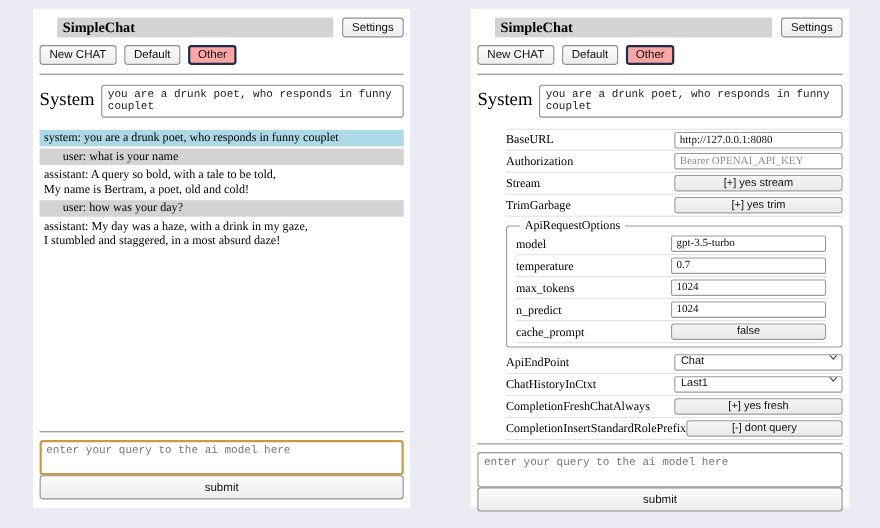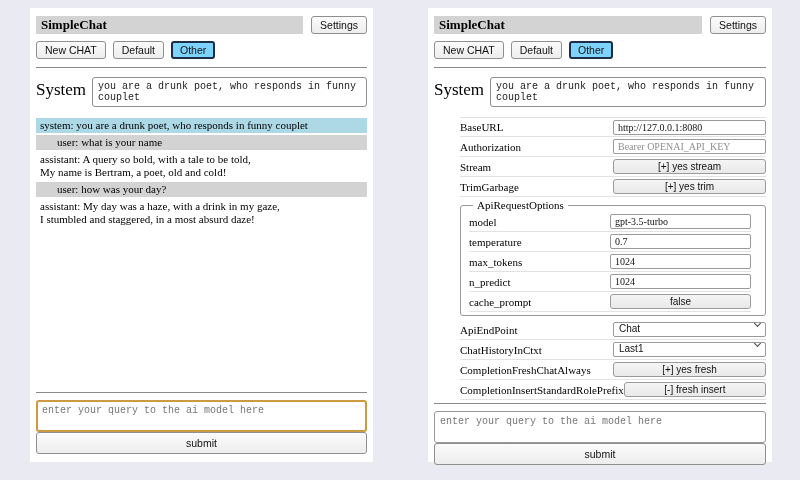--- a/index.html
+++ b/index.html
@@ -7,32 +7,32 @@
   body { background: #e9eaf2; font-family: "Liberation Serif", serif; }
 
   .panel {
     position: absolute; top: 8px; height: 454px; background: #ffffff;
     padding: 6px; display: flex; flex-direction: column;
   }
   .panel.left  { left: 30px;  width: 343px; }
   .panel.right { left: 428px; width: 344px; }
 
   
-  .titlebar-row { display: flex; gap: 8px; margin: 2px 0 4px 0; }
+  .titlebar-row { display: flex; gap: 8px; margin: 2px 0 4px 16px; }
   .titlebar {
     flex: 1; background: #d3d3d3; font-weight: bold; font-size: 13px;
     padding: 2px 5px; line-height: 14px; color: #000;
   }
   .btn {
     font-family: "Liberation Sans", sans-serif; font-size: 10.5px; color: #111;
     background: linear-gradient(#fbfbfb, #ededed); border: 1px solid #8f8f8f;
     border-radius: 3px; padding: 2px 8px; line-height: 12px; cursor: pointer;
   }
   .session-row { display: flex; gap: 7px; margin: 3px 0 5px 0; }
-  .btn.selected { background: #7dd3fc; border: 2px solid #1c2e4a; padding: 1px 7px; }
+  .btn.selected { background: #fca5a5; border: 2px solid #1c2e4a; padding: 1px 7px; }
 
   hr.rule { border: none; border-top: 1px solid #8a8a8a; margin: 3px 0; }
 
   
   .system-row { display: flex; align-items: flex-start; gap: 6px; margin: 6px 0 2px 0; }
   .system-row label { font-size: 17px; padding-top: 3px; }
   .ta-system {
     flex: 1; height: 30px; resize: none; font-family: "Liberation Mono", monospace;
     font-size: 10px; padding: 3px 5px; border: 1px solid #8f8f8f; border-radius: 3px;
     color: #222; outline: none;
@@ -226,21 +226,21 @@
     </div>
     <div class="srow">
       <span class="slabel">CompletionFreshChatAlways</span>
       <span class="sctrl">
           <button class="toggle">[+] yes fresh</button>
         </span>
     </div>
     <div class="srow">
       <span class="slabel">CompletionInsertStandardRolePrefix</span>
       <span class="sctrl">
-          <button class="toggle">[-] fresh insert</button>
+          <button class="toggle">[-] dont query</button>
         </span>
     </div>
   </div>
 
   <div class="spacer"></div>
   <hr class="rule">
   <div class="query-row">
     <textarea class="ta-query" placeholder="enter your query to the ai model here" style=""></textarea>
     <button class="btn submit-btn">submit</button>
   </div>

